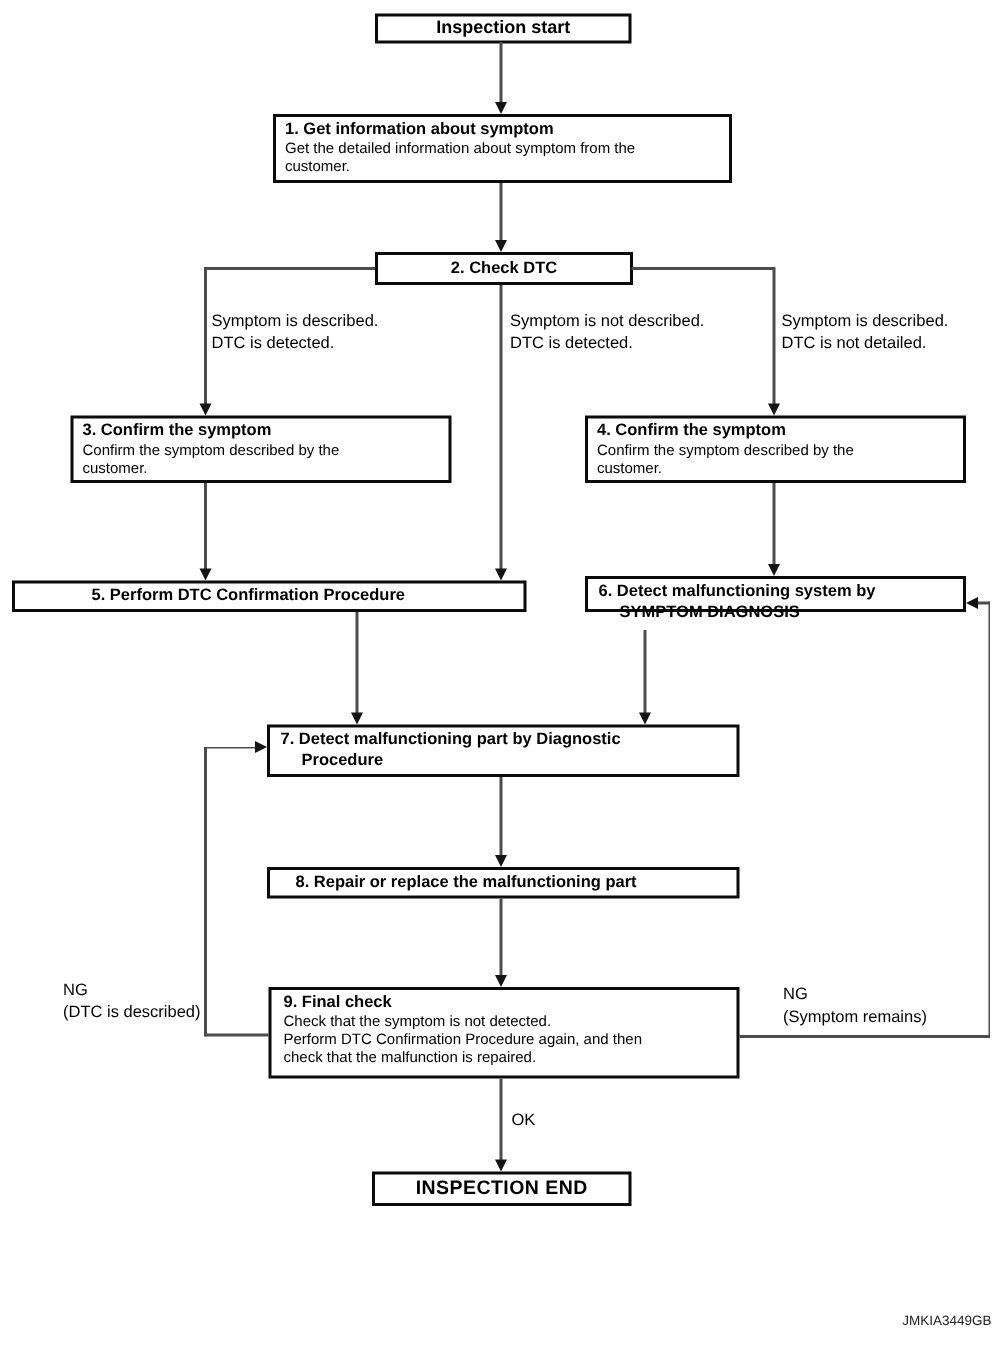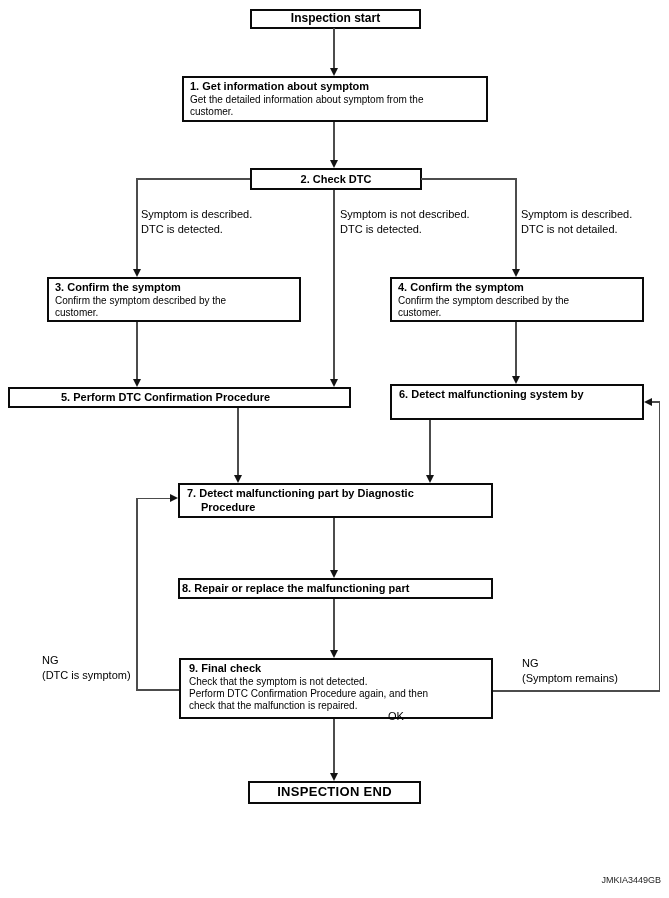--- a/index.html
+++ b/index.html
@@ -55,35 +55,36 @@
       <div class="t-head">4. Confirm the symptom</div>
       <div class="t-body">Confirm the symptom described by the</div>
       <div class="t-body">customer.</div>
     </div>
   </div>
 
   <div class="box" style="left:8px;top:387px;width:343px;height:21px;padding-left:44px;">
     <div class="t-head" style="line-height:17px;padding-left:7px;">5. Perform DTC Confirmation Procedure</div>
   </div>
 
-  <div class="box" style="left:390px;top:384px;width:254px;height:36px;">
+  <div class="box" style="left:390px;top:384px;width:254px;height:24px;">
     <div style="padding:2px 4px 0 7px;">
       <div class="t-head">6. Detect malfunctioning system by</div>
+      <div class="t-head hang">SYMPTOM DIAGNOSIS</div>
     </div>
   </div>
 
   <div class="box" style="left:178px;top:483px;width:315px;height:35px;">
     <div style="padding:2px 4px 0 7px;">
       <div class="t-head">7. Detect malfunctioning part by Diagnostic</div>
       <div class="t-head hang">Procedure</div>
     </div>
   </div>
 
   <div class="box" style="left:178px;top:578px;width:315px;height:21px;">
-    <div class="t-head" style="line-height:17px;padding-left:2px;">8. Repair or replace the malfunctioning part</div>
+    <div class="t-head" style="line-height:17px;padding-left:17px;">8. Repair or replace the malfunctioning part</div>
   </div>
 
   <div class="box" style="left:179px;top:658px;width:314px;height:61px;">
     <div style="padding:2px 4px 0 8px;">
       <div class="t-head">9. Final check</div>
       <div class="t-body">Check that the symptom is not detected.</div>
       <div class="t-body">Perform DTC Confirmation Procedure again, and then</div>
       <div class="t-body">check that the malfunction is repaired.</div>
     </div>
   </div>
@@ -100,27 +101,27 @@
     <div>Symptom is not described.</div>
     <div>DTC is detected.</div>
   </div>
   <div class="lbl" style="left:521px;top:207px;">
     <div>Symptom is described.</div>
     <div>DTC is not detailed.</div>
   </div>
 
   <div class="lbl" style="left:42px;top:653px;">
     <div>NG</div>
-    <div>(DTC is symptom)</div>
+    <div>(DTC is described)</div>
   </div>
   <div class="lbl" style="left:522px;top:656px;">
     <div>NG</div>
     <div>(Symptom remains)</div>
   </div>
-  <div class="lbl" style="left:341px;top:709px;margin-left:47px;">OK</div>
+  <div class="lbl" style="left:341px;top:740px;">OK</div>
 
   <div class="vln" style="left:333.25px;top:28px;height:42px;"></div>
   <div class="ah-d" style="left:329.5px;top:68px;"></div>
 
   <div class="vln" style="left:333.25px;top:122px;height:40px;"></div>
   <div class="ah-d" style="left:329.5px;top:160px;"></div>
 
   <div class="hln" style="left:137px;top:178.25px;width:113px;"></div>
   <div class="vln" style="left:136.25px;top:178.25px;height:93px;"></div>
   <div class="ah-d" style="left:132.5px;top:269px;"></div>

